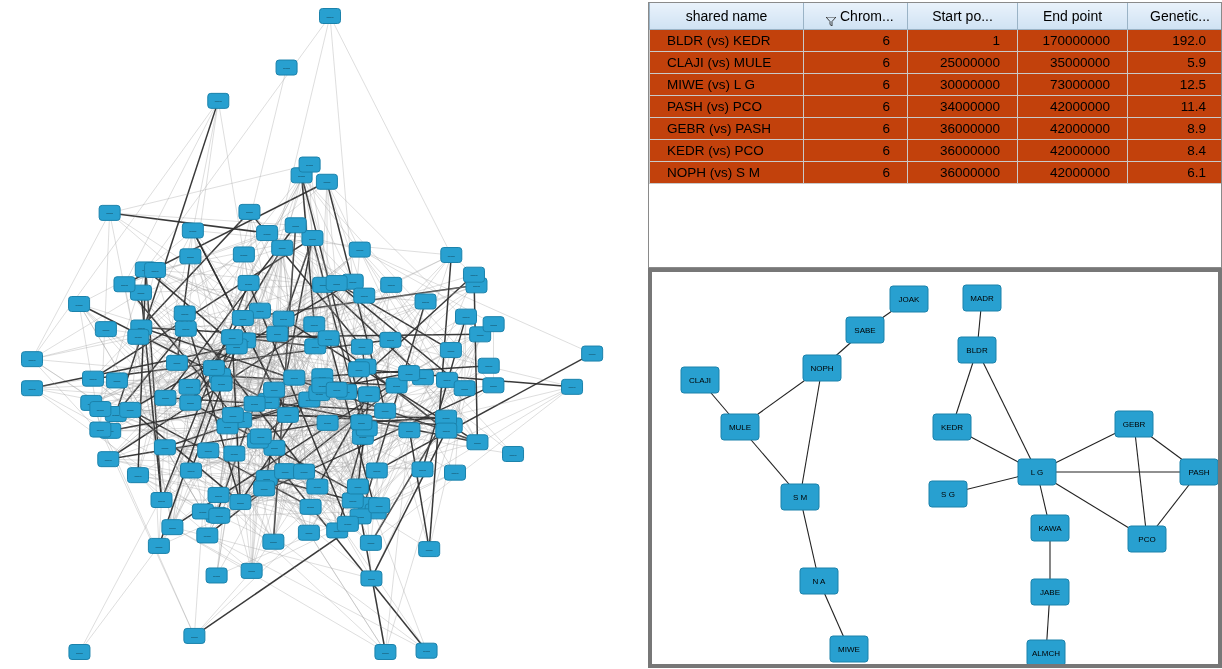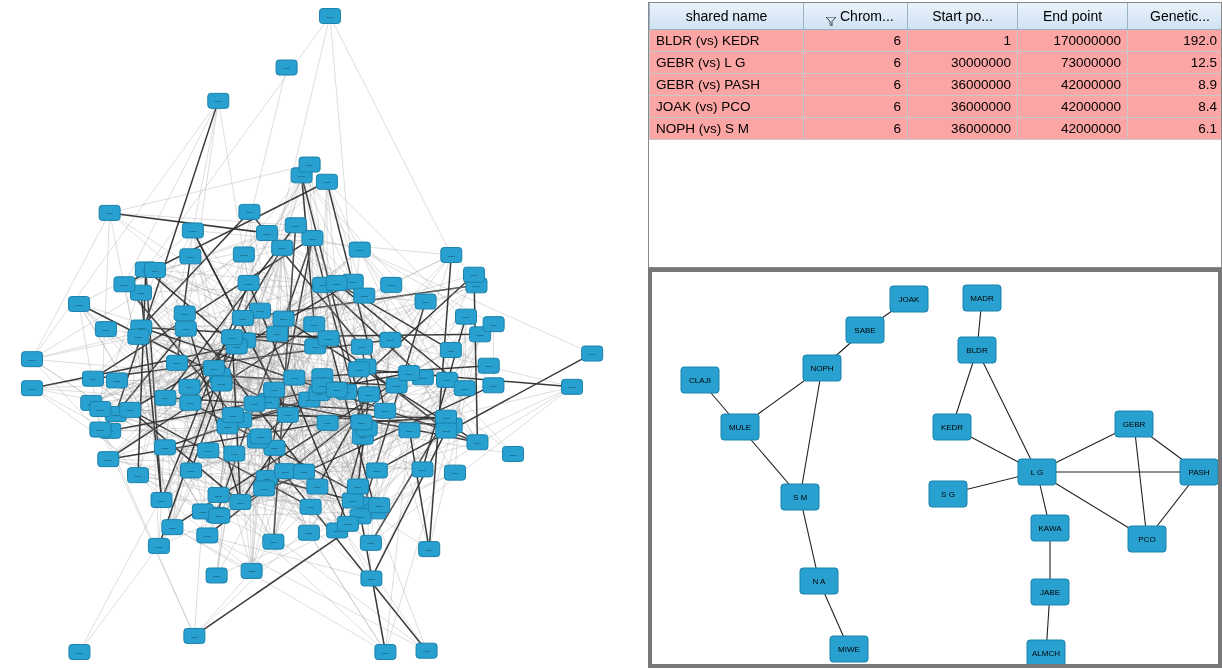--- a/index.html
+++ b/index.html
@@ -55,24 +55,24 @@
     padding: 1px 22px;
     text-align: center;
     white-space: nowrap;
     overflow: hidden;
   }
   table.grid th.th-left { text-align: center; }
   table.grid td {
     border: 1px solid #c9c9c9;
     border-top: none;
     height: 21px;
-    padding: 0 6px;
+    padding: 0 17px;
     white-space: nowrap;
     overflow: hidden;
-    background: #fca5a5;
+    background: #c2410c;
   }
   td.c-name { text-align: left; }
   td.c-num  { text-align: right; }
   .filter-icon {
     display: inline-block;
     width: 10px;
     height: 9px;
     margin-right: 4px;
     vertical-align: middle;
   }
@@ -1399,35 +1399,49 @@
     </thead>
     <tbody id="table-body">
         <tr>
           <td class="c-name">BLDR (vs) KEDR</td>
           <td class="c-num">6</td>
           <td class="c-num">1</td>
           <td class="c-num">170000000</td>
           <td class="c-num">192.0</td>
         </tr>
         <tr>
-          <td class="c-name">GEBR (vs) L G</td>
+          <td class="c-name">CLAJI (vs) MULE</td>
+          <td class="c-num">6</td>
+          <td class="c-num">25000000</td>
+          <td class="c-num">35000000</td>
+          <td class="c-num">5.9</td>
+        </tr>
+        <tr>
+          <td class="c-name">MIWE (vs) L G</td>
           <td class="c-num">6</td>
           <td class="c-num">30000000</td>
           <td class="c-num">73000000</td>
           <td class="c-num">12.5</td>
+        </tr>
+        <tr>
+          <td class="c-name">PASH (vs) PCO</td>
+          <td class="c-num">6</td>
+          <td class="c-num">34000000</td>
+          <td class="c-num">42000000</td>
+          <td class="c-num">11.4</td>
         </tr>
         <tr>
           <td class="c-name">GEBR (vs) PASH</td>
           <td class="c-num">6</td>
           <td class="c-num">36000000</td>
           <td class="c-num">42000000</td>
           <td class="c-num">8.9</td>
         </tr>
         <tr>
-          <td class="c-name">JOAK (vs) PCO</td>
+          <td class="c-name">KEDR (vs) PCO</td>
           <td class="c-num">6</td>
           <td class="c-num">36000000</td>
           <td class="c-num">42000000</td>
           <td class="c-num">8.4</td>
         </tr>
         <tr>
           <td class="c-name">NOPH (vs) S M</td>
           <td class="c-num">6</td>
           <td class="c-num">36000000</td>
           <td class="c-num">42000000</td>

